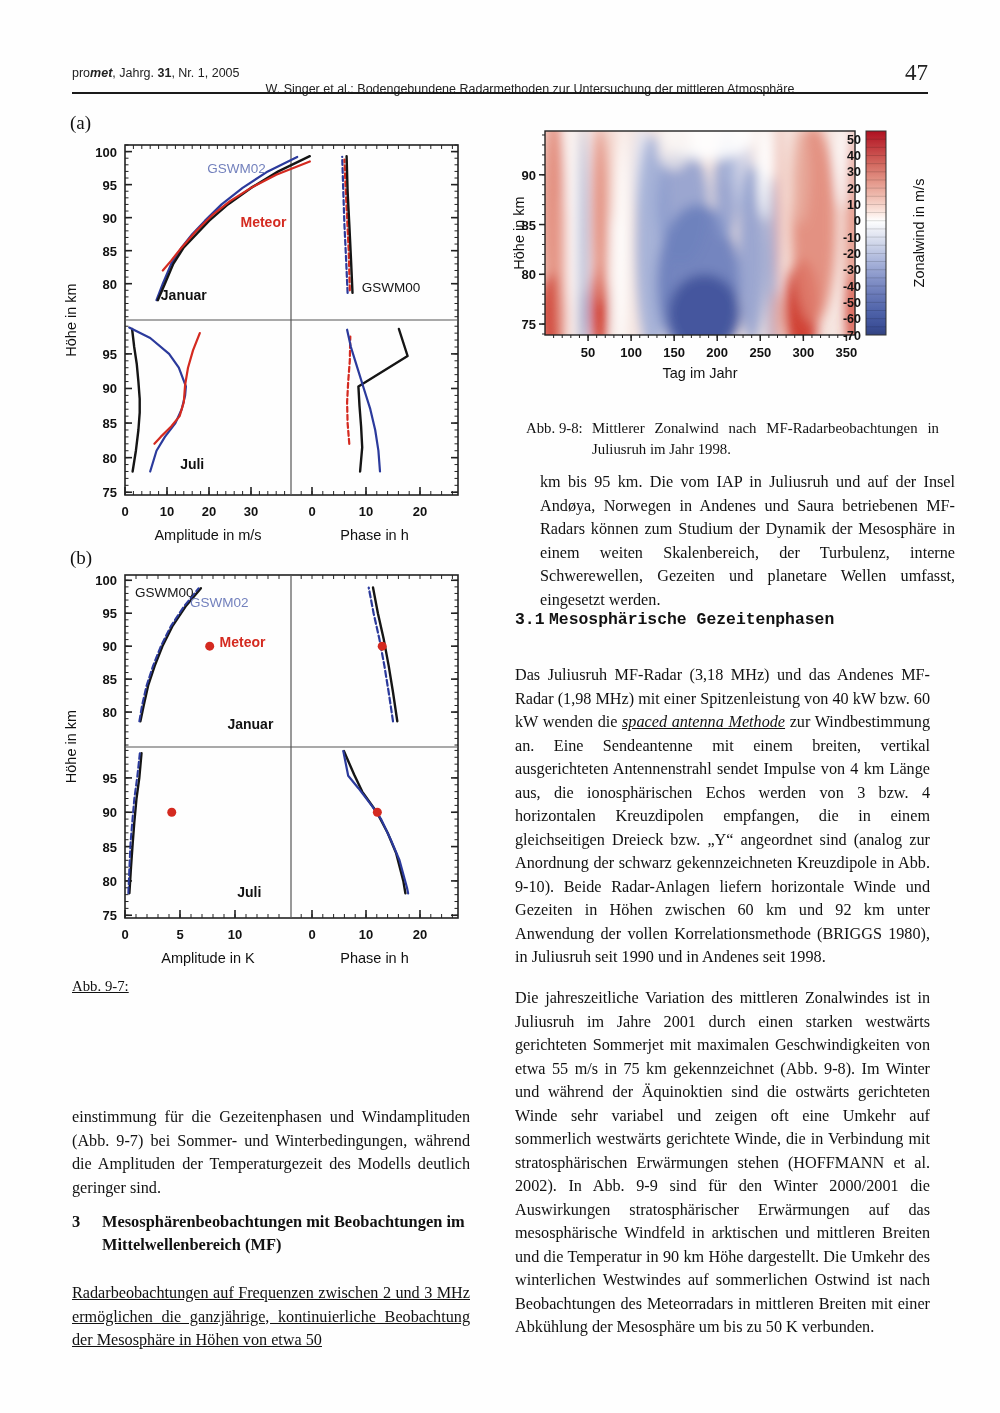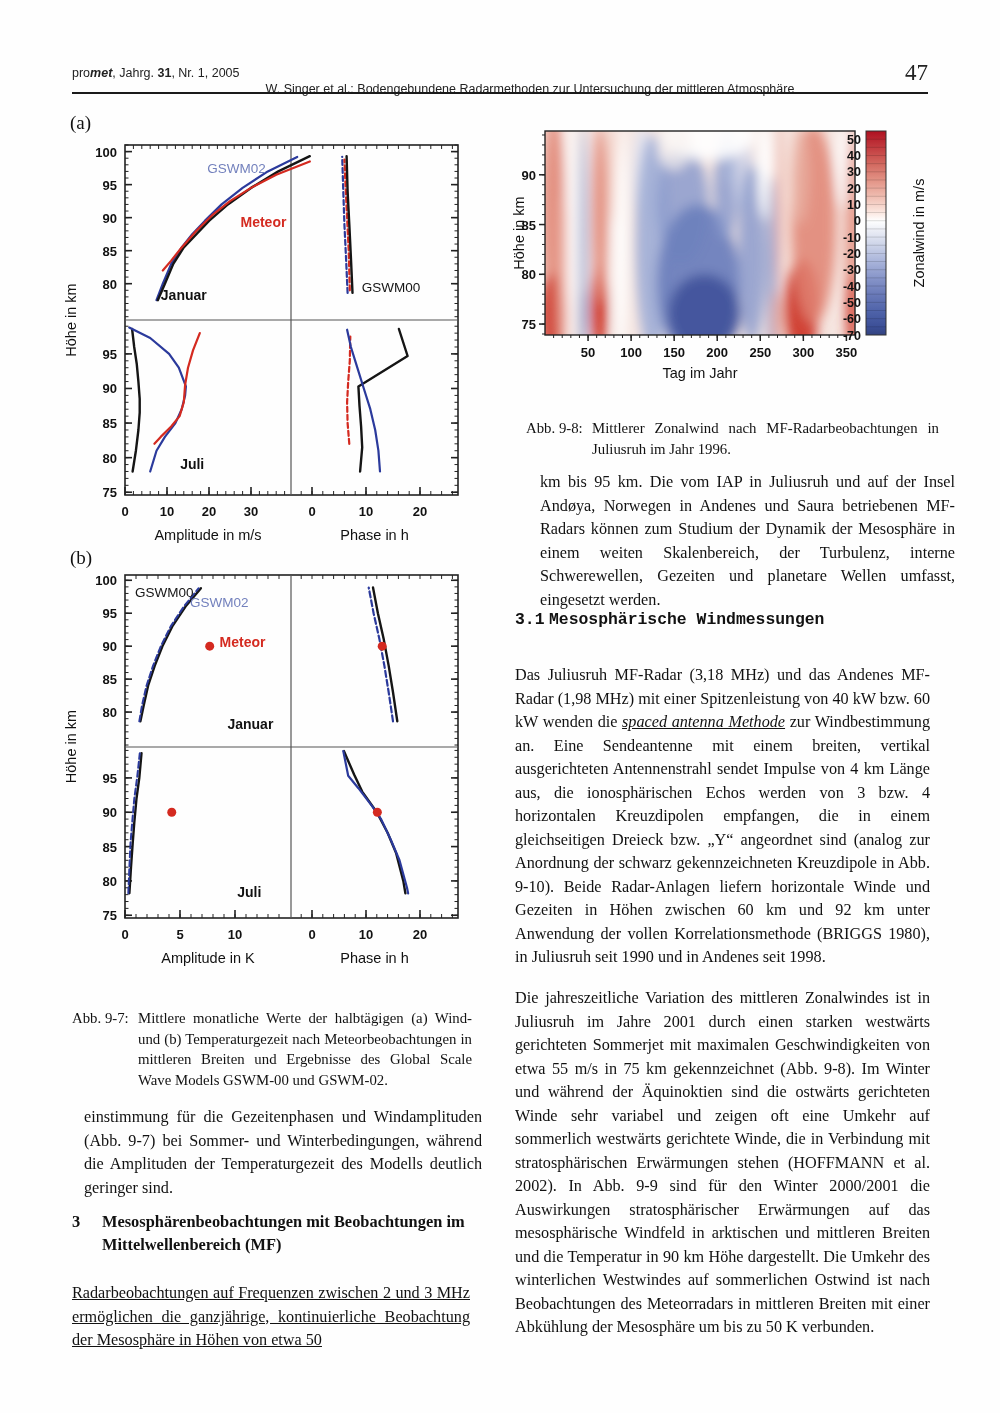--- a/index.html
+++ b/index.html
@@ -17,27 +17,27 @@
   
   .figlabel{position:absolute;font-size:19px;font-family:"Liberation Serif",serif;}
   .fl-a{left:70px;top:112px;}
   .fl-b{left:70px;top:547px;}
   svg{position:absolute;overflow:visible;}
   #fig97a-svg{left:62px;top:130px;}
   #fig97b-svg{left:62px;top:565px;}
   #fig98-svg{left:513px;top:122px;}
   
   .caption{position:absolute;font-size:14.8px;line-height:20.5px;display:flex;}
-  .cap97{left:72px;top:1008px;width:400px;}
+  .cap97{left:72px;top:976px;width:400px;text-decoration:underline;}
   .cap98{left:526px;top:386px;width:413px;margin-top:32px;}
   .cap-label{flex:0 0 66px;}
   .cap-text{flex:1;text-align:justify;}
   
   .para{position:absolute;font-size:16.2px;line-height:23.5px;text-align:justify;}
-  .p-l1{left:84px;top:1090px;width:398px;}
+  .p-l1{left:72px;top:1090px;width:398px;}
   .h3{left:72px;top:1210px;width:398px;position:absolute;font-weight:bold;font-size:16.4px;line-height:23px;display:flex;}
   .h3 .num{flex:0 0 30px;}
   .p-l2{left:72px;top:1266px;width:398px;text-decoration:underline;}
   .p-r1{left:515px;top:455px;width:415px;margin-left:25px;}
   .h31{left:515px;top:610px;width:415px;position:absolute;font-weight:bold;font-size:16.4px;display:flex;font-family:Liberation Mono, monospace;}
   .h31 .num{flex:0 0 34px;}
   .p-r2{left:515px;top:648px;width:415px;}
   .p-r3{left:515px;top:971px;width:415px;}
   .itx{font-style:italic;text-decoration:underline;}
   
@@ -526,21 +526,20 @@
       <text x="72.9" y="32.406130268199185" fill="#151515" class="lab" text-anchor="start">GSWM00</text>
       <text x="127.9" y="42.29118773946355" fill="#7381bd" class="lab" text-anchor="start">GSWM02</text>
       <text x="157.6" y="81.83141762452104" fill="#d42a20" class="lab b" text-anchor="start">Meteor</text>
       <text x="188.4" y="163.54789272030652" fill="#111111" class="lab b" text-anchor="middle">Januar</text>
       <text x="187.3" y="332.3975903614458" fill="#111111" class="lab b" text-anchor="middle">Juli</text>
       <text x="14" y="181.5" class="axis" text-anchor="middle" transform="rotate(-90 14 181.5)">Höhe in km</text>
     </svg>
 
   <div class="caption cap97">
     <span class="cap-label">Abb. 9-7:</span>
-    <span class="cap-text">Mittlere monatliche Werte der halbtägigen (a) Wind- und (b) Temperaturgezeit nach Meteorbeobachtungen in mittleren Breiten und Ergebnisse des Global Scale Wave Models GSWM-00 und GSWM-02.</span>
   </div>
 
   <p class="para p-l1">einstimmung für die Gezeitenphasen und Windamplituden (Abb. 9-7) bei Sommer- und Winterbedingungen, während die Amplituden der Temperaturgezeit des Modells deutlich geringer sind.</p>
 
   <div class="h3">
     <span class="num">3</span>
     <span>Mesosphärenbeobachtungen mit Beobachtungen im Mittelwellenbereich (MF)</span>
   </div>
 
   <p class="para p-l2">Radarbeobachtungen auf Frequenzen zwischen 2 und 3 MHz ermöglichen die ganzjährige, kontinuierliche Beobachtung der Mesosphäre in Höhen von etwa 50</p>
@@ -724,27 +723,27 @@
       <text x="348" y="152.22" text-anchor="end" class="tick2">-30</text>
       <text x="348" y="168.54" text-anchor="end" class="tick2">-40</text>
       <text x="348" y="184.85999999999999" text-anchor="end" class="tick2">-50</text>
       <text x="348" y="201.18" text-anchor="end" class="tick2">-60</text>
       <text x="348" y="217.5" text-anchor="end" class="tick2">-70</text>
       <text x="411" y="111" text-anchor="middle" class="axis" transform="rotate(-90 411 111)">Zonalwind in m/s</text>
     </svg>
 
   <div class="caption cap98">
     <span class="cap-label">Abb. 9-8:</span>
-    <span class="cap-text">Mittlerer Zonalwind nach MF-Radarbeobachtungen in Juliusruh im Jahr 1996.</span>
+    <span class="cap-text">Mittlerer Zonalwind nach MF-Radarbeobachtungen in Juliusruh im Jahr 1998.</span>
   </div>
 
   <p class="para p-r1">km bis 95 km. Die vom IAP in Juliusruh und auf der Insel Andøya, Norwegen in Andenes und Saura betriebenen MF-Radars können zum Studium der Dynamik der Mesosphäre in einem weiten Skalenbereich, der Turbulenz, interne Schwerewellen, Gezeiten und planetare Wellen umfasst, eingesetzt werden.</p>
 
   <div class="h31">
     <span class="num">3.1</span>
-    <span>Mesosphärische Windmessungen</span>
+    <span>Mesosphärische Gezeitenphasen</span>
   </div>
 
   <p class="para p-r2"><span>Das Juliusruh MF-Radar (3,18 MHz) und das Andenes MF-Radar (1,98 MHz) mit einer Spitzenleistung von 40 kW bzw. 60 kW wenden die </span><span class="itx">spaced antenna Methode</span><span> zur Windbestimmung an. Eine Sendeantenne mit einem breiten, vertikal ausgerichteten Antennenstrahl sendet Impulse von 4 km Länge aus, die ionosphärischen Echos werden von 3 bzw. 4 horizontalen Kreuzdipolen empfangen, die in einem gleichseitigen Dreieck bzw. „Y“ angeordnet sind (analog zur Anordnung der schwarz gekennzeichneten Kreuzdipole in Abb. 9-10). Beide Radar-Anlagen liefern horizontale Winde und Gezeiten in Höhen zwischen 60 km und 92 km unter Anwendung der vollen Korrelationsmethode (BRIGGS 1980), in Juliusruh seit 1990 und in Andenes seit 1998.</span></p>
 
   <p class="para p-r3">Die jahreszeitliche Variation des mittleren Zonalwindes ist in Juliusruh im Jahre 2001 durch einen starken westwärts gerichteten Sommerjet mit maximalen Geschwindigkeiten von etwa 55 m/s in 75 km gekennzeichnet (Abb. 9-8). Im Winter und während der Äquinoktien sind die ostwärts gerichteten Winde sehr variabel und zeigen oft eine Umkehr auf sommerlich westwärts gerichtete Winde, die in Verbindung mit stratosphärischen Erwärmungen stehen (HOFFMANN et al. 2002). In Abb. 9-9 sind für den Winter 2000/2001 die Auswirkungen stratosphärischer Erwärmungen auf das mesosphärische Windfeld in arktischen und mittleren Breiten und die Temperatur in 90 km Höhe dargestellt. Die Umkehr des winterlichen Westwindes auf sommerlichen Ostwind ist nach Beobachtungen des Meteorradars in mittleren Breiten mit einer Abkühlung der Mesosphäre um bis zu 50 K verbunden.</p>
 
 </div>
 
 </body></html>

